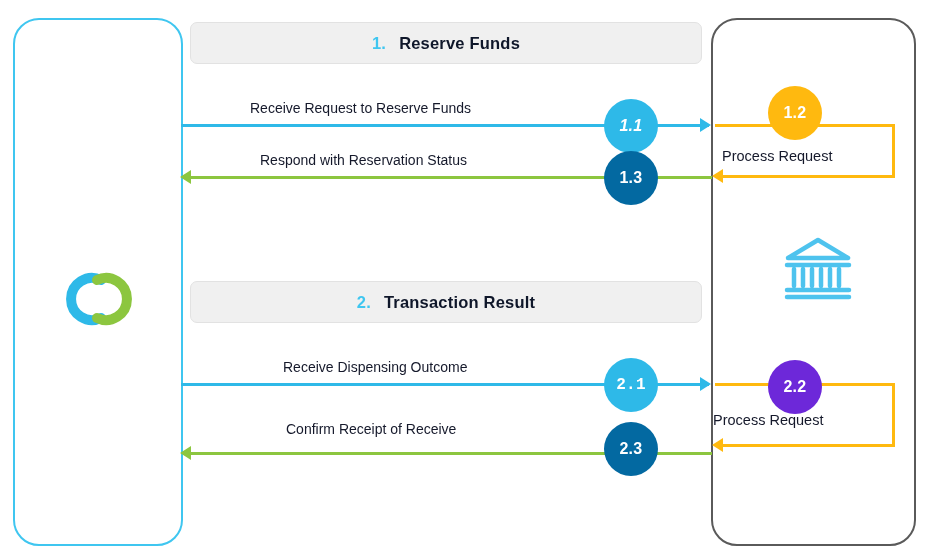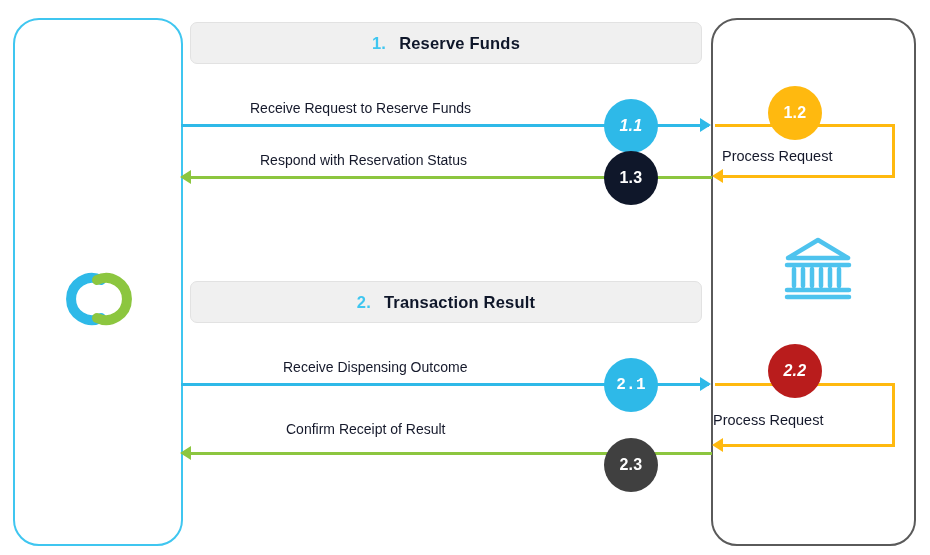--- a/index.html
+++ b/index.html
@@ -182,37 +182,37 @@
   <div class="selfloop-seg" style="left:715px; top:124px; width:180px; height:3px;"></div>
   <div class="selfloop-seg" style="left:892px; top:124px; width:3px; height:54px;"></div>
   <div class="selfloop-seg" style="left:722px; top:175px; width:173px; height:3px;"></div>
   <div class="arrow-head left" style="left:712px; top:169px; border-right-color:#ffb90f;"></div>
   <div class="selfloop-label" style="left:722px; top:148px;">Process Request</div>
   <div class="step-circle" style="left:768px; top:86px; background:#ffb90f;">1.2</div>
 
   <div class="msg-label" style="left:260px; top:152px;">Respond with Reservation Status</div>
   <div class="arrow-line" style="left:190px; top:176px; width:522px; background:#8cc63f;"></div>
   <div class="arrow-head left" style="left:180px; top:170px; border-right-color:#8cc63f;"></div>
-  <div class="step-circle" style="left:604px; top:151px; background:#0f172a;">1.3</div>
+  <div class="step-circle" style="left:604px; top:151px; background:#0369a1;">1.3</div>
 
   <div class="section-header" id="section-header-2">
     <span class="sec-num">2.</span>
     <span class="sec-title">Transaction Result</span>
   </div>
 
   <div class="msg-label" style="left:283px; top:359px;">Receive Dispensing Outcome</div>
   <div class="arrow-line" style="left:181px; top:383px; width:528px; background:#2eb9e8;"></div>
   <div class="arrow-head right" style="left:700px; top:377px; border-left-color:#2eb9e8;"></div>
   <div class="step-circle" style="left:604px; top:358px; background:#2eb9e8;font-family:Liberation Mono, monospace;">2.1</div>
 
   <div class="selfloop-seg" style="left:715px; top:383px; width:180px; height:3px;"></div>
   <div class="selfloop-seg" style="left:892px; top:383px; width:3px; height:63px;"></div>
   <div class="selfloop-seg" style="left:722px; top:444px; width:173px; height:3px;"></div>
   <div class="arrow-head left" style="left:712px; top:438px; border-right-color:#ffb90f;"></div>
   <div class="selfloop-label" style="left:713px; top:412px;">Process Request</div>
-  <div class="step-circle" style="left:768px; top:344px; background:#b91c1c;font-style:italic;">2.2</div>
-
-  <div class="msg-label" style="left:286px; top:421px;">Confirm Receipt of Result</div>
+  <div class="step-circle" style="left:768px; top:360px; background:#6d28d9;">2.2</div>
+
+  <div class="msg-label" style="left:286px; top:421px;">Confirm Receipt of Receive</div>
   <div class="arrow-line" style="left:190px; top:452px; width:522px; background:#8cc63f;"></div>
   <div class="arrow-head left" style="left:180px; top:446px; border-right-color:#8cc63f;"></div>
-  <div class="step-circle" style="left:604px; top:438px; background:#404040;">2.3</div>
+  <div class="step-circle" style="left:604px; top:422px; background:#0369a1;">2.3</div>
 
 </div>
 
 </body></html>

